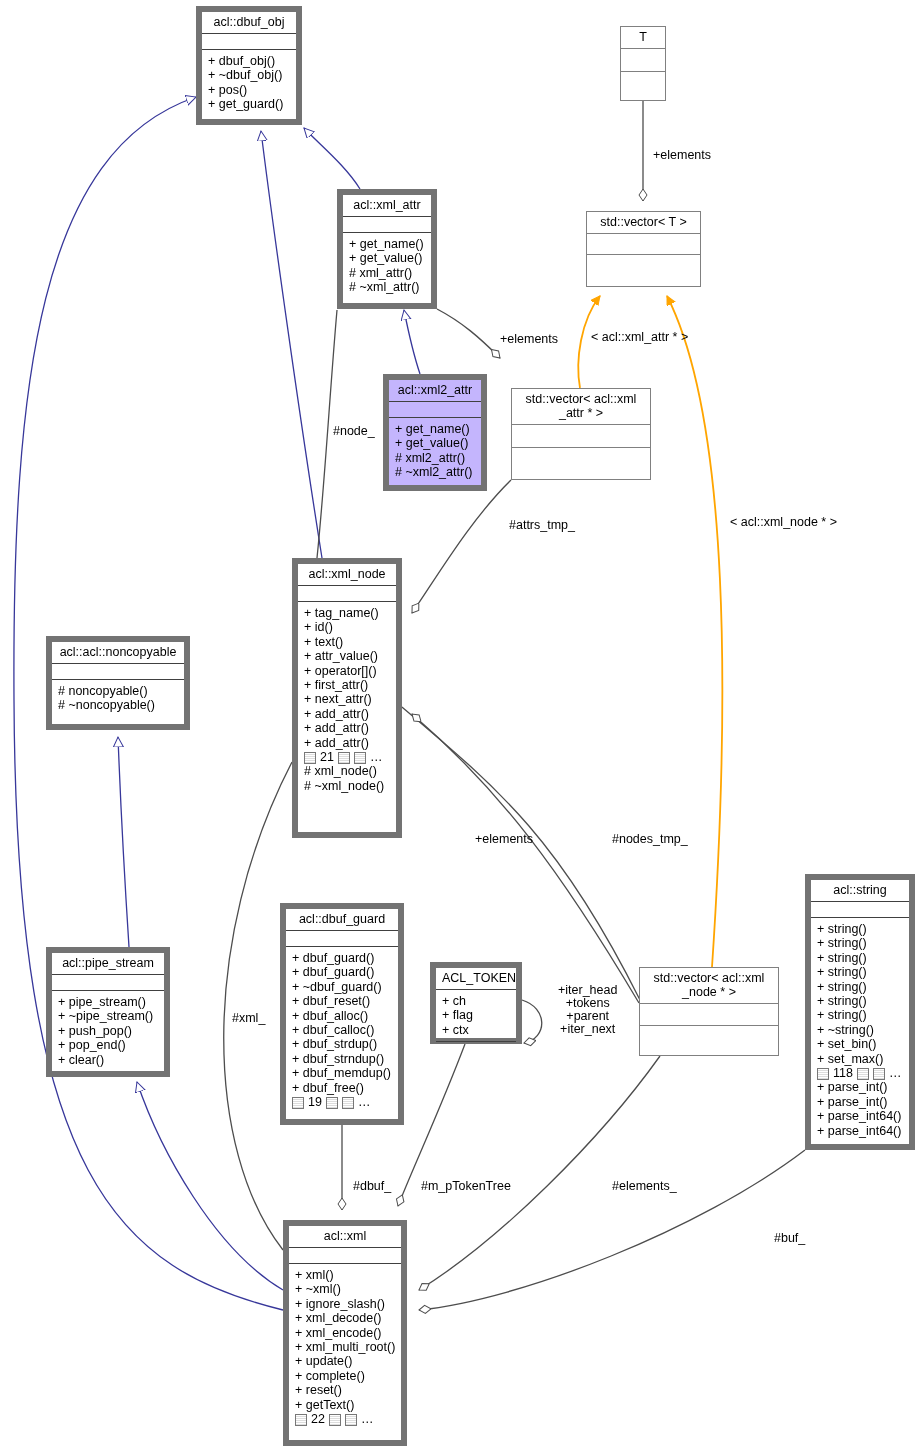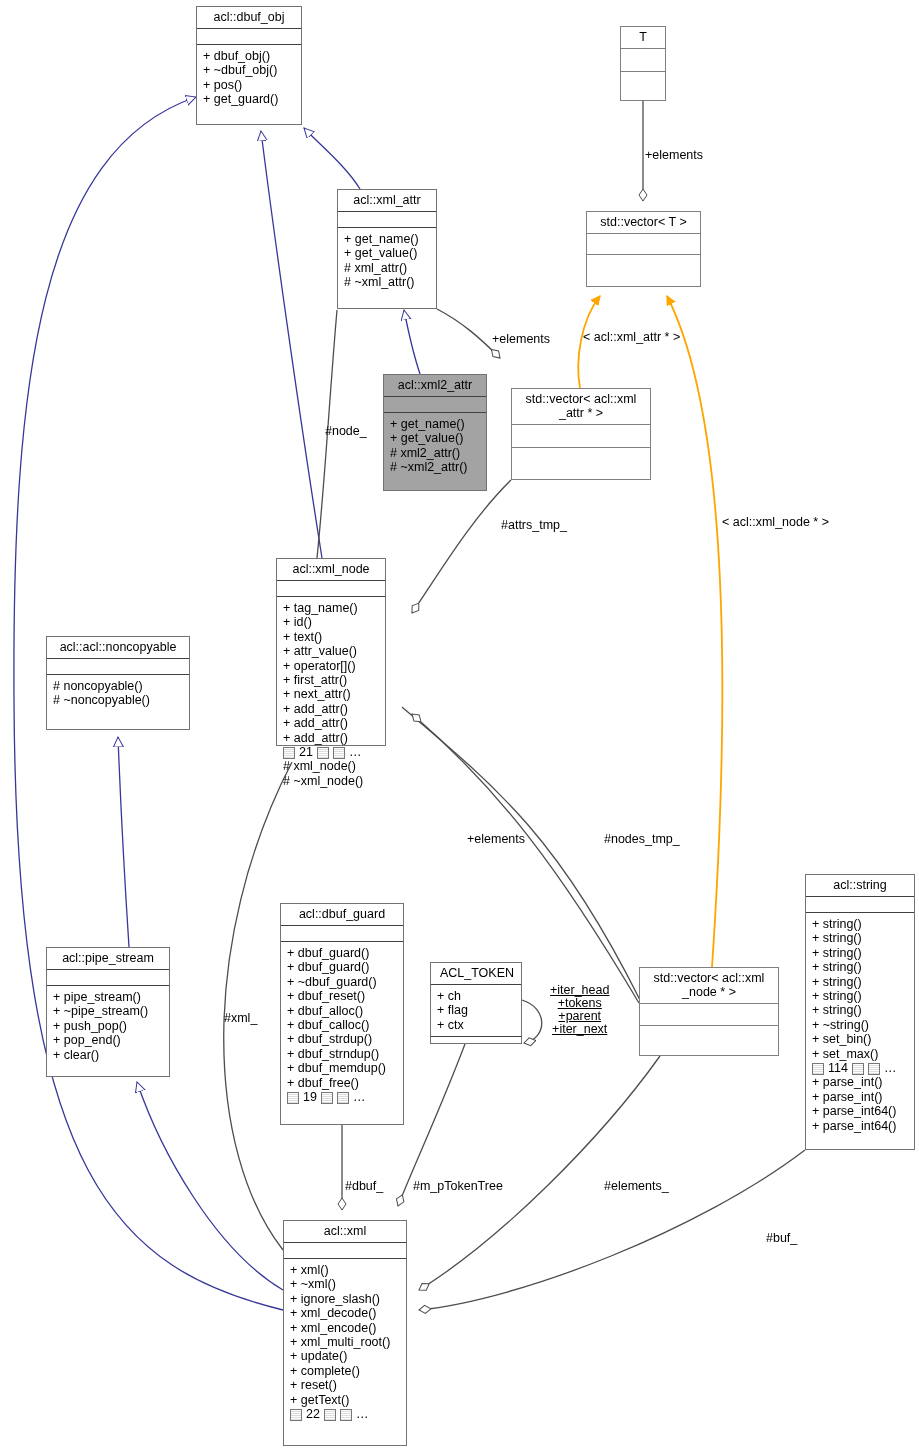--- a/index.html
+++ b/index.html
@@ -21,24 +21,24 @@
     width: 919px; height: 1448px;
     pointer-events: none;
   }
   .node {
     position: absolute;
     box-sizing: border-box;
     background: #ffffff;
     border: 1px solid #808080;
   }
   .node.dark {
-    border: 1px solid #737373;
+    border: 6px solid #737373;
   }
   .node.filled {
-    background: #a3a3a3;
+    background: #c4b5fd;
   }
   .node .title {
     text-align: center;
     font-size: 12.5px;
     color: #000000;
     padding: 3px 4px 4px 4px;
     line-height: 14px;
     white-space: pre-line;
   }
   .node .sep {
@@ -73,22 +73,23 @@
       repeating-linear-gradient(0deg, #ddd 0 1px, #fff 1px 2px);
     position: relative;
     top: 1px;
   }
   .edgelabel {
     position: absolute;
     font-size: 12.5px;
     color: #000000;
     white-space: nowrap;
     line-height: 13px;
-  }
-  .edgelabel.ctr { text-align: center; text-decoration: underline; }
+    margin-left: 8px;
+  }
+  .edgelabel.ctr { text-align: center; }
 </style>
 </head>
 <body>
 
 <div id="diagram">
 
   <svg class="edges" viewBox="0 0 919 1448">
     <defs>
       <marker id="inh" markerWidth="12" markerHeight="12" refX="10" refY="5" orient="auto" markerUnits="userSpaceOnUse">
         <path d="M0,0 L10,5 L0,10 z" fill="#ffffff" stroke="#37379a" stroke-width="1"></path>
@@ -199,21 +200,21 @@
 
   <div class="node" style="left:511px;top:388px;width:140px;height:92px">
     <div class="title">std::vector&lt; acl::xml
 _attr * &gt;</div>
     <div class="sep"></div>
     <div class="attrs" style="height:22px"></div>
     <div class="sep"></div>
     <div class="attrs" style="height:22px"></div>
   </div>
 
-  <div class="node dark" style="left:276px;top:558px;width:110px;height:188px">
+  <div class="node dark" style="left:292px;top:558px;width:110px;height:280px">
     <div class="title">acl::xml_node</div>
     <div class="sep"></div>
     <div class="attrs"></div>
     <div class="sep"></div>
     <div class="ops">
       <div class="m">+ tag_name()</div>
       <div class="m">+ id()</div>
       <div class="m">+ text()</div>
       <div class="m">+ attr_value()</div>
       <div class="m">+ operator[]()</div>
@@ -256,21 +257,21 @@
       <div class="m">+ string()</div>
       <div class="m">+ string()</div>
       <div class="m">+ string()</div>
       <div class="m">+ string()</div>
       <div class="m">+ string()</div>
       <div class="m">+ ~string()</div>
       <div class="m">+ set_bin()</div>
       <div class="m">+ set_max()</div>
       <div class="more">
         <span class="boxicon"></span>
-        <span>114</span>
+        <span>118</span>
         <span class="boxicon"></span>
         <span class="boxicon"></span>
         <span>…</span>
       </div>
       <div class="m">+ parse_int()</div>
       <div class="m">+ parse_int()</div>
       <div class="m">+ parse_int64()</div>
       <div class="m">+ parse_int64()</div>
     </div>
   </div>

